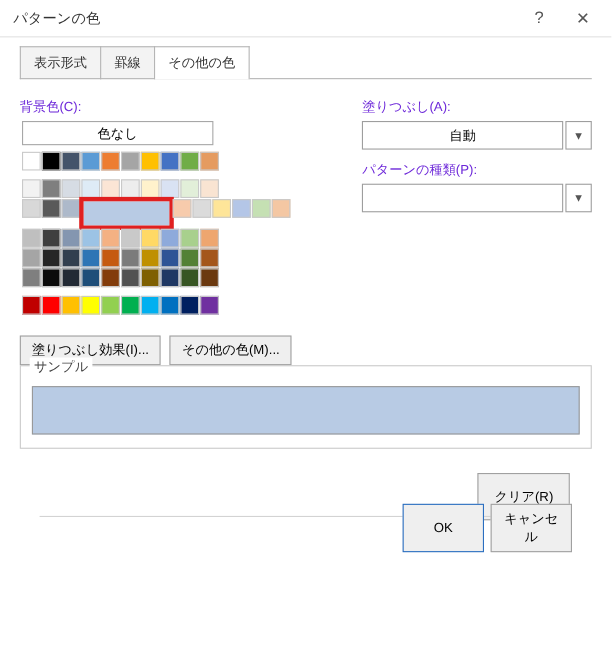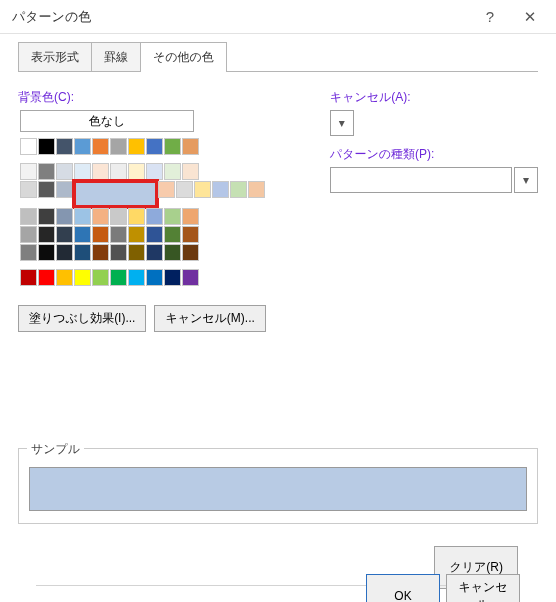--- a/index.html
+++ b/index.html
@@ -39,21 +39,21 @@
   .btn { border:1px solid #a0a0a0; background:#efefef; padding:4px 10px; font-family:inherit;
          font-size:12px; }
   .btns2 { display:flex; gap:8px; margin-top:18px; }
 
   .sel-row { display:flex; gap:2px; margin-bottom:10px; }
   .sel { flex:1; border:1px solid #9e9e9e; height:26px; display:flex; align-items:center;
          justify-content:center; background:#fff; }
   .dd { width:24px; height:26px; border:1px solid #9e9e9e; display:flex; align-items:center;
         justify-content:center; color:#555; }
 
-  .sample { margin-top:116px; }
+  .sample { }
   .sample .frame { border:1px solid #cacaca; padding:18px 10px 12px 10px; position:relative; }
   .sample .legend { position:absolute; top:-8px; left:8px; background:#fff; padding:0 4px;
                     color:#444; }
   .sampbox { height:44px; background:#b8cbe4; border:1px solid #999; }
 
   .bottom { position:relative; margin-top:22px; height:80px; }
   .clear { position:absolute; right:20px; top:0; padding:12px 14px; }
   .okcancel { position:absolute; right:18px; bottom:8px; display:flex; gap:6px; }
   .okcancel .btn { width:74px; }
   .okcancel .ok { border:1px solid #2a6ec0; }
@@ -166,26 +166,29 @@
             <div class="sw" style="background: rgb(146, 208, 80);"></div>
             <div class="sw" style="background: rgb(0, 176, 80);"></div>
             <div class="sw" style="background: rgb(0, 176, 240);"></div>
             <div class="sw" style="background: rgb(0, 112, 192);"></div>
             <div class="sw" style="background: rgb(0, 32, 96);"></div>
             <div class="sw" style="background: rgb(112, 48, 160);"></div>
           </div>
         </div>
       <div class="btns2">
         <button class="btn">塗りつぶし効果(I)...</button>
-        <button class="btn">キャンセル(M)...</button>
+        <button class="btn">その他の色(M)...</button>
       </div>
     </div>
     <div class="right">
-      <div class="lbl">キャンセル(A):</div>
+      <div class="lbl">塗りつぶし(A):</div>
       <div class="sel-row">
+        <div class="sel">
+          <span>自動</span>
+        </div>
         <div class="dd">▾</div>
       </div>
       <div class="lbl">パターンの種類(P):</div>
       <div class="sel-row">
         <div class="sel"></div>
         <div class="dd">▾</div>
       </div>
     </div>
   </div>
 

